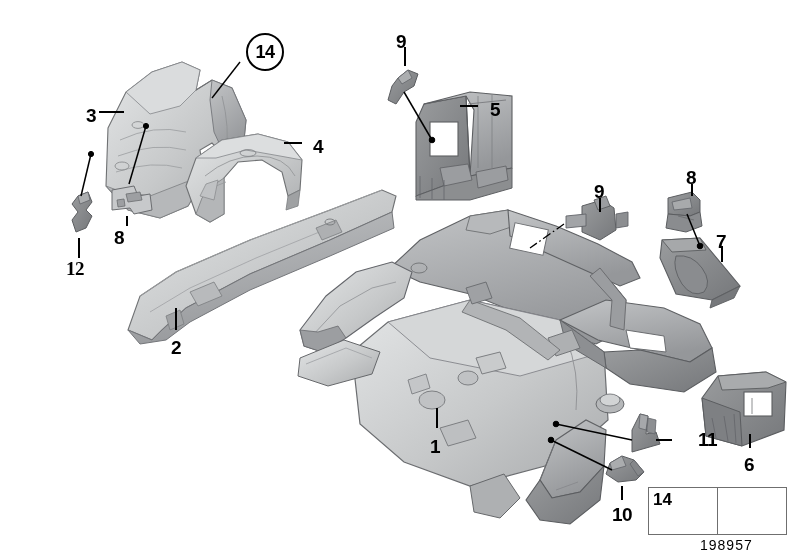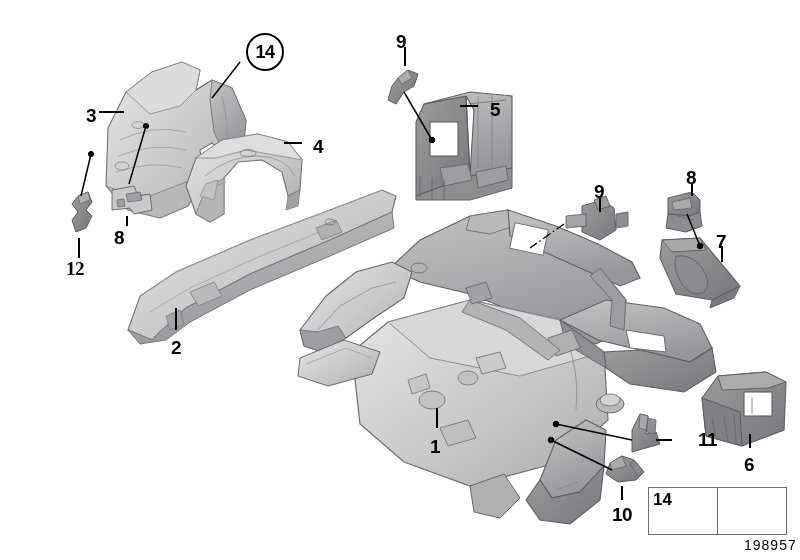--- a/index.html
+++ b/index.html
@@ -291,15 +291,15 @@
   <div class="cal" style="left:66px;top:259px;font-family:Liberation Serif, serif;">12</div>
   <div class="cal" style="left:114px;top:228px;">8</div>
   <div class="cal circ" style="left:246px;top:33px;">14</div>
   <div class="cal" style="left:396px;top:32px;">9</div>
 
   <div class="insetbox" style="left:648px;top:487px;width:70px;height:48px;"></div>
   <div class="insetnum" style="left:653px;top:490px;">14</div>
 
   <div class="insetbox" style="left:717px;top:487px;width:70px;height:48px;"></div>
 
-  <div class="dgnum" style="left:700px;top:537px;margin-left:44px;">198957</div>
+  <div class="dgnum" style="left:700px;top:537px;">198957</div>
 
 </div>
 
 </body></html>

